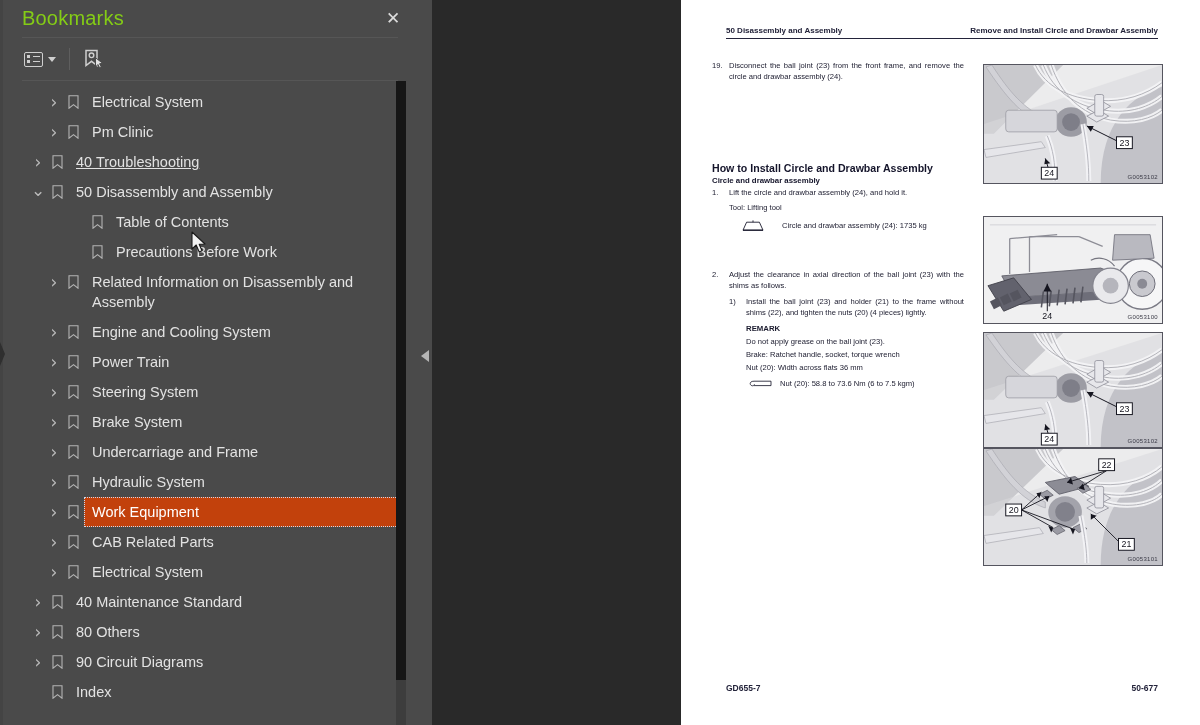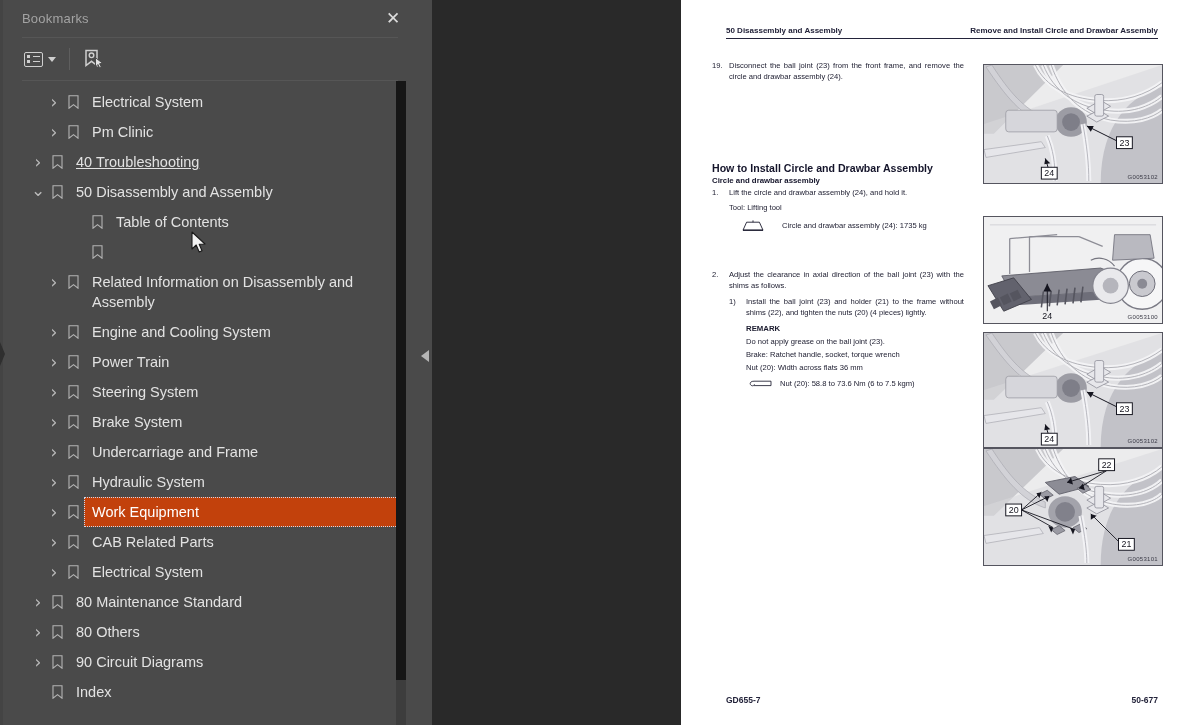--- a/index.html
+++ b/index.html
@@ -21,21 +21,21 @@
     position: relative;
     flex: 0 0 420px;
   }
   .bm-header {
     height: 37px;
     display: flex; align-items: center;
     padding: 0 14px 0 22px;
     position: relative;
   }
   .bm-title {
-    font-size: 13px; color: #a3a3a3; letter-spacing: .2px;
+    font-size: 20px; color: #84cc16; letter-spacing: .2px;
     flex: 1;
   }
   .bm-close {
     width: 26px; height: 26px;
     display: flex; align-items: center; justify-content: center;
     color: #dcdcdc; font-size: 17px; line-height: 1; cursor: pointer;
     font-family: "DejaVu Sans", sans-serif;
   }
   .bm-sep {
     height: 1px; background: #565656; margin: 0 22px;
@@ -155,21 +155,21 @@
     font-family: "Liberation Sans", sans-serif;
   }
   .pg-header {
     position: absolute; left: 45px; right: 42px; top: 26px;
     display: flex; justify-content: space-between;
     font-size: 8px; font-weight: bold; color: #23233a;
     padding-bottom: 3px;
     border-bottom: 1.4px solid #23233a;
   }
   .pg-footer {
-    position: absolute; left: 45px; right: 42px; bottom: 20px;
+    position: absolute; left: 45px; right: 42px; bottom: 32px;
     display: flex; justify-content: space-between;
     font-size: 8.5px; font-weight: bold; color: #23233a;
   }
 
   .content { position: absolute; left: 31px; top: 60px; width: 252px; }
   .step {
     display: flex; font-size: 7.6px; line-height: 11.2px; color: #1b1b2e;
     margin-bottom: 2px;
   }
   .step .num { width: 17px; flex: 0 0 17px; }
@@ -301,20 +301,21 @@
             </span>
             <span class="label">Table of Contents</span>
           </div>
           <div class="row lvl2-noarrow">
             <span class="twisty"></span>
             <span class="bmk">
               <svg viewBox="0 0 14 18" width="11" height="14">
                 <path d="M1.2 1 h11.6 v16 l-5.8 -4.6 l-5.8 4.6 z" fill="none" stroke="#b4b4b4" stroke-width="1.4"></path>
               </svg>
             </span>
+            <span class="label">Precautions Before Work</span>
           </div>
           <div class="row lvl2">
             <span class="twisty" style="font-size: 17px;">›</span>
             <span class="bmk">
               <svg viewBox="0 0 14 18" width="11" height="14">
                 <path d="M1.2 1 h11.6 v16 l-5.8 -4.6 l-5.8 4.6 z" fill="none" stroke="#b4b4b4" stroke-width="1.4"></path>
               </svg>
             </span>
             <span class="label">Related Information on Disassembly and Assembly</span>
           </div>
@@ -399,21 +400,21 @@
             </span>
             <span class="label">Electrical System</span>
           </div>
           <div class="row lvl1">
             <span class="twisty" style="font-size: 17px;">›</span>
             <span class="bmk">
               <svg viewBox="0 0 14 18" width="11" height="14">
                 <path d="M1.2 1 h11.6 v16 l-5.8 -4.6 l-5.8 4.6 z" fill="none" stroke="#b4b4b4" stroke-width="1.4"></path>
               </svg>
             </span>
-            <span class="label">80 Maintenance Standard</span>
+            <span class="label">40 Maintenance Standard</span>
           </div>
           <div class="row lvl1">
             <span class="twisty" style="font-size: 17px;">›</span>
             <span class="bmk">
               <svg viewBox="0 0 14 18" width="11" height="14">
                 <path d="M1.2 1 h11.6 v16 l-5.8 -4.6 l-5.8 4.6 z" fill="none" stroke="#b4b4b4" stroke-width="1.4"></path>
               </svg>
             </span>
             <span class="label">80 Others</span>
           </div>

